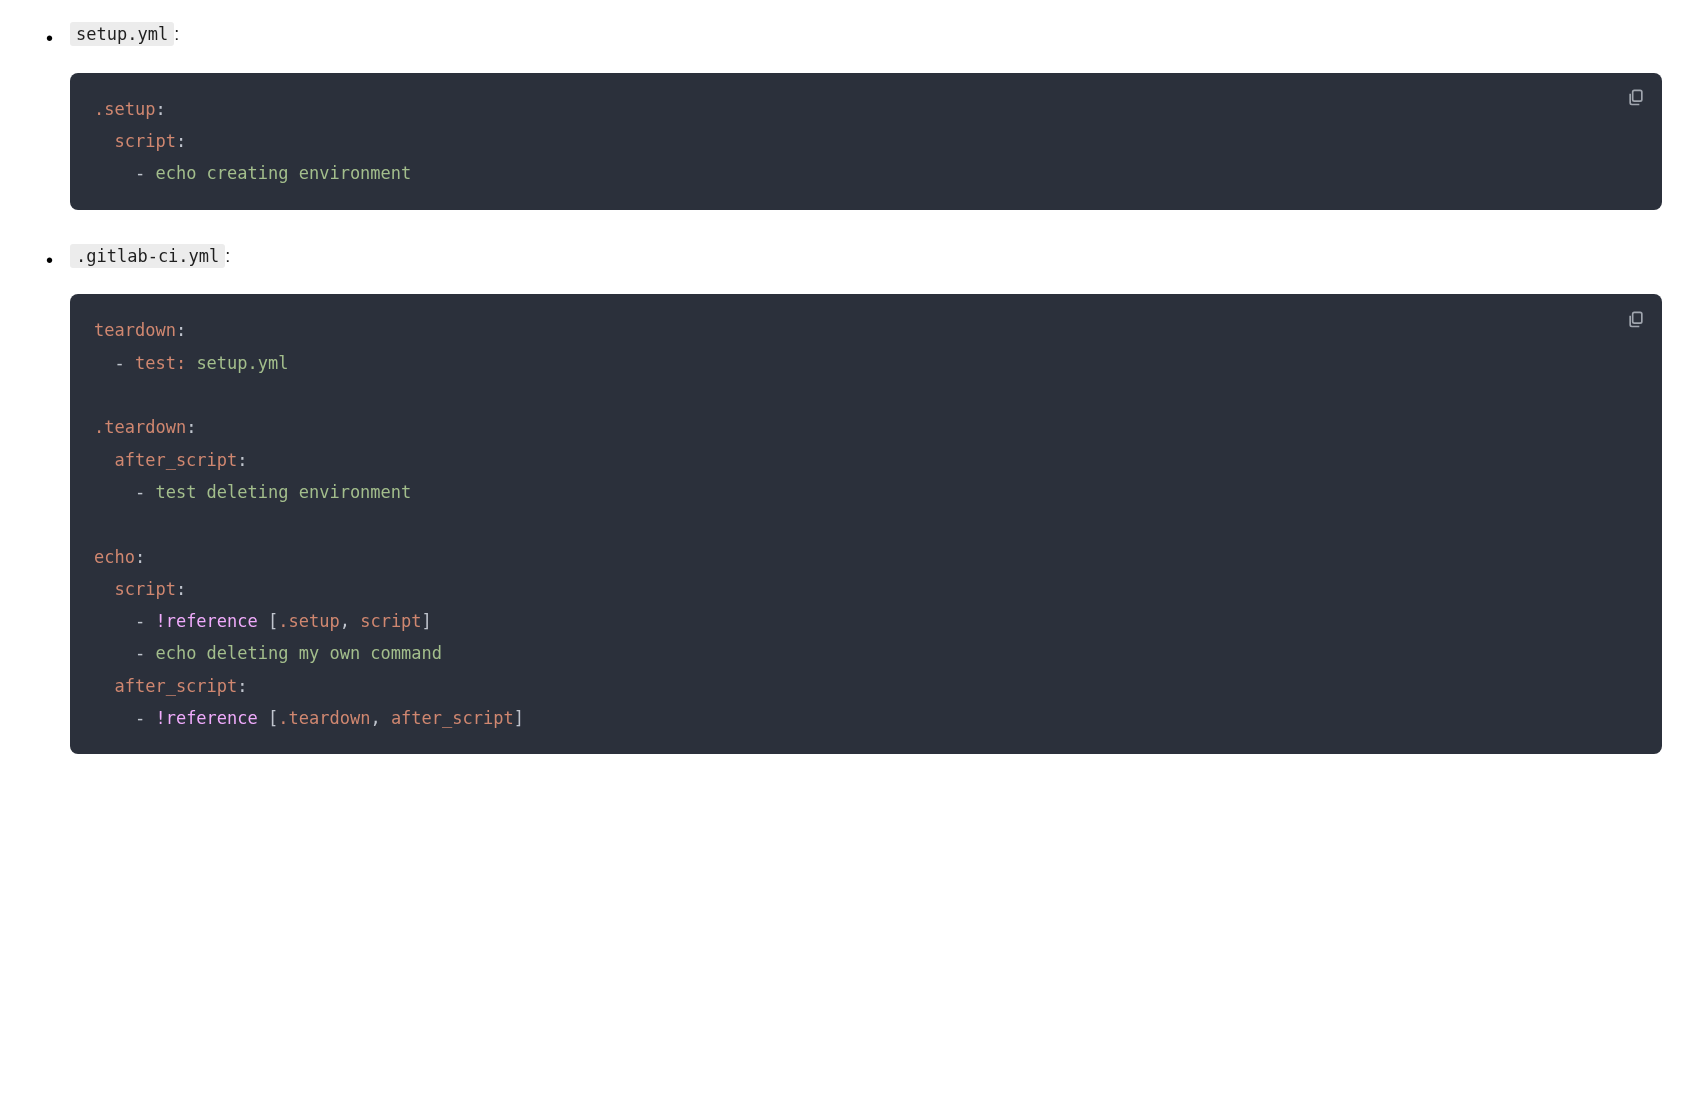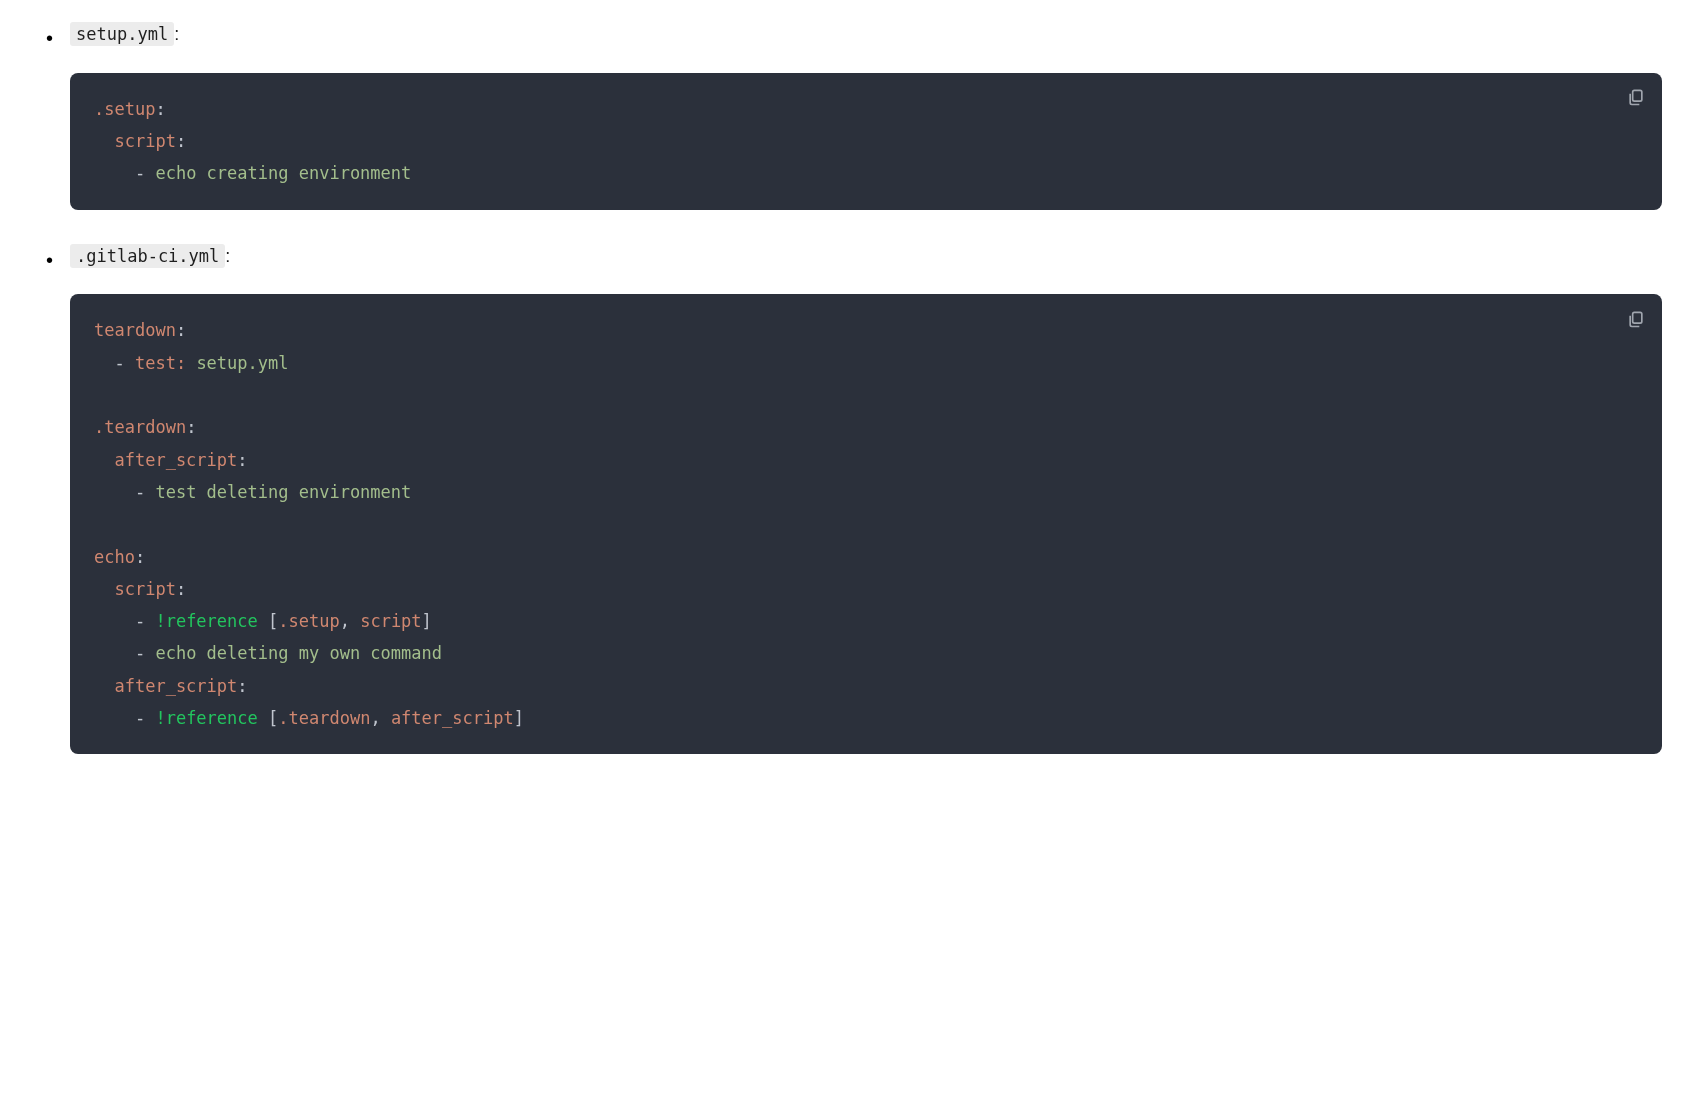--- a/index.html
+++ b/index.html
@@ -64,21 +64,21 @@
     display: flex;
     align-items: center;
     justify-content: center;
   }
   .copy-btn svg { width: 20px; height: 20px; }
   
   .tok-key   { color: #d08770; }   
   .tok-dash  { color: #c0c5ce; }
   .tok-str   { color: #a3be8c; }   
   .tok-punc  { color: #c0c5ce; }
-  .tok-ref   { color: #22c55e; }   
+  .tok-ref   { color: #f0abfc; }   
   .tok-lbl   { color: #d08770; }   
   .tok-colon { color: #c0c5ce; }
 </style>
 </head>
 <body>
 
 <ul class="list" id="root-list">
     <li><span class="filename">setup.yml</span><span>:</span><div class="codeblock">
         <button class="copy-btn" title="Copy">
           <span>

